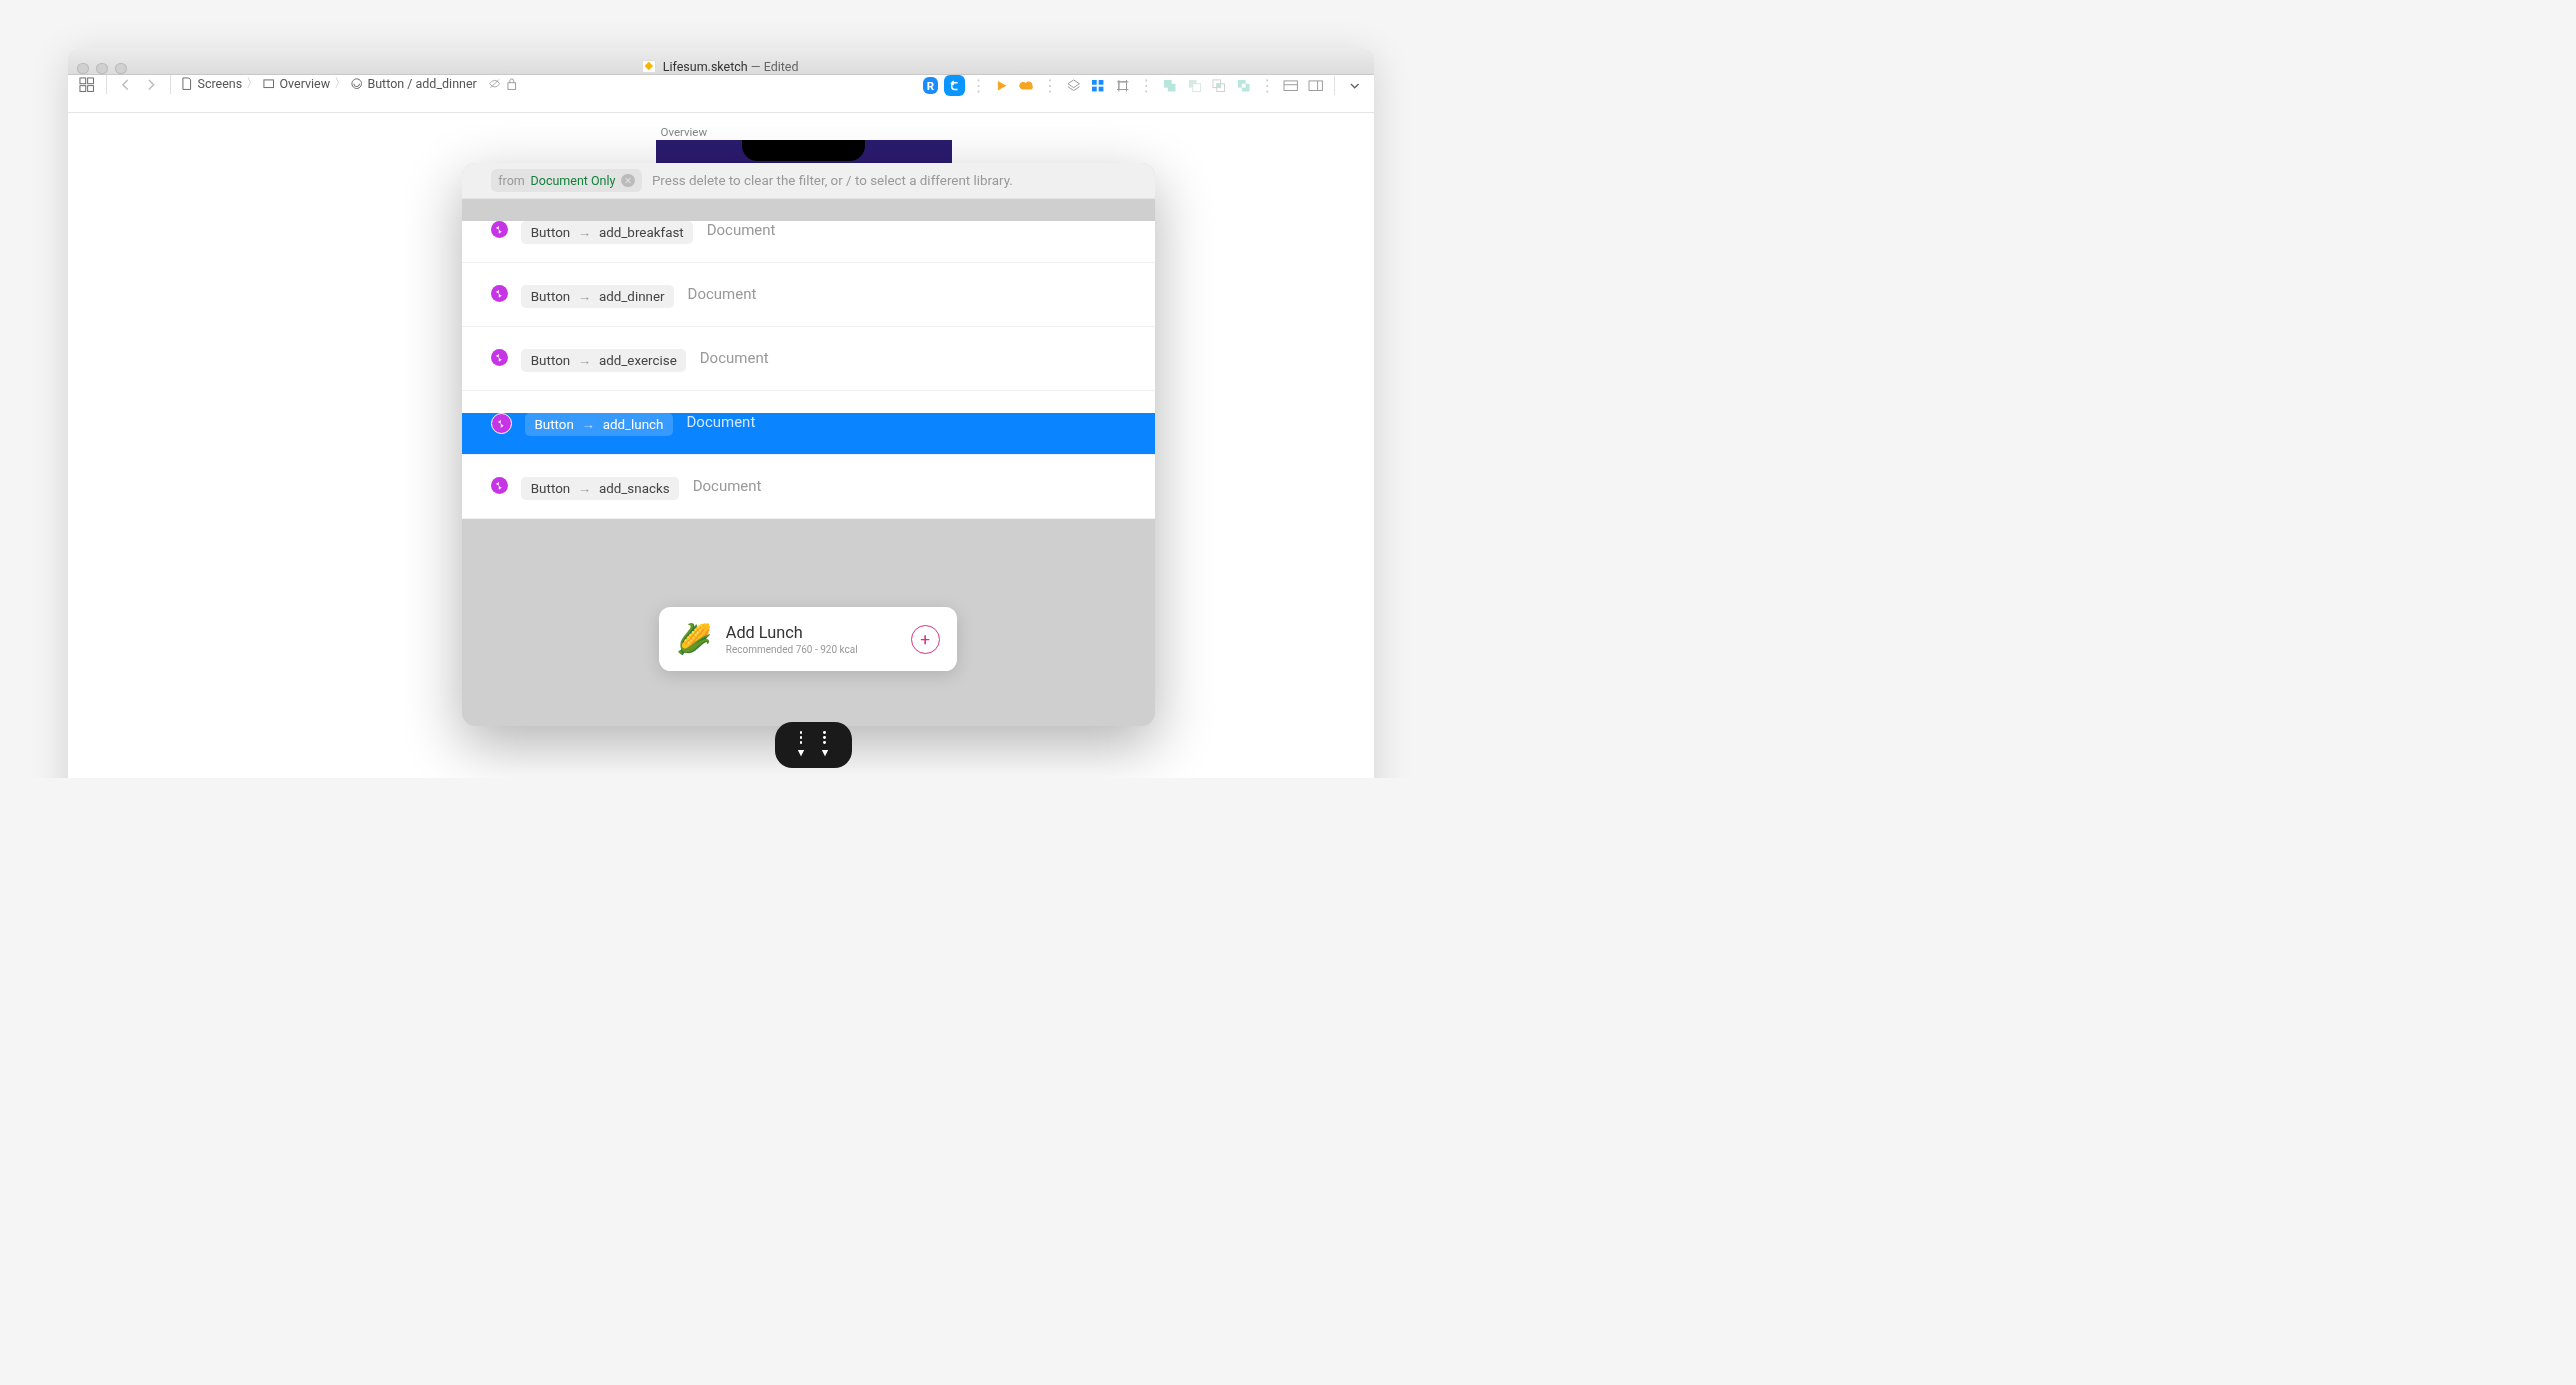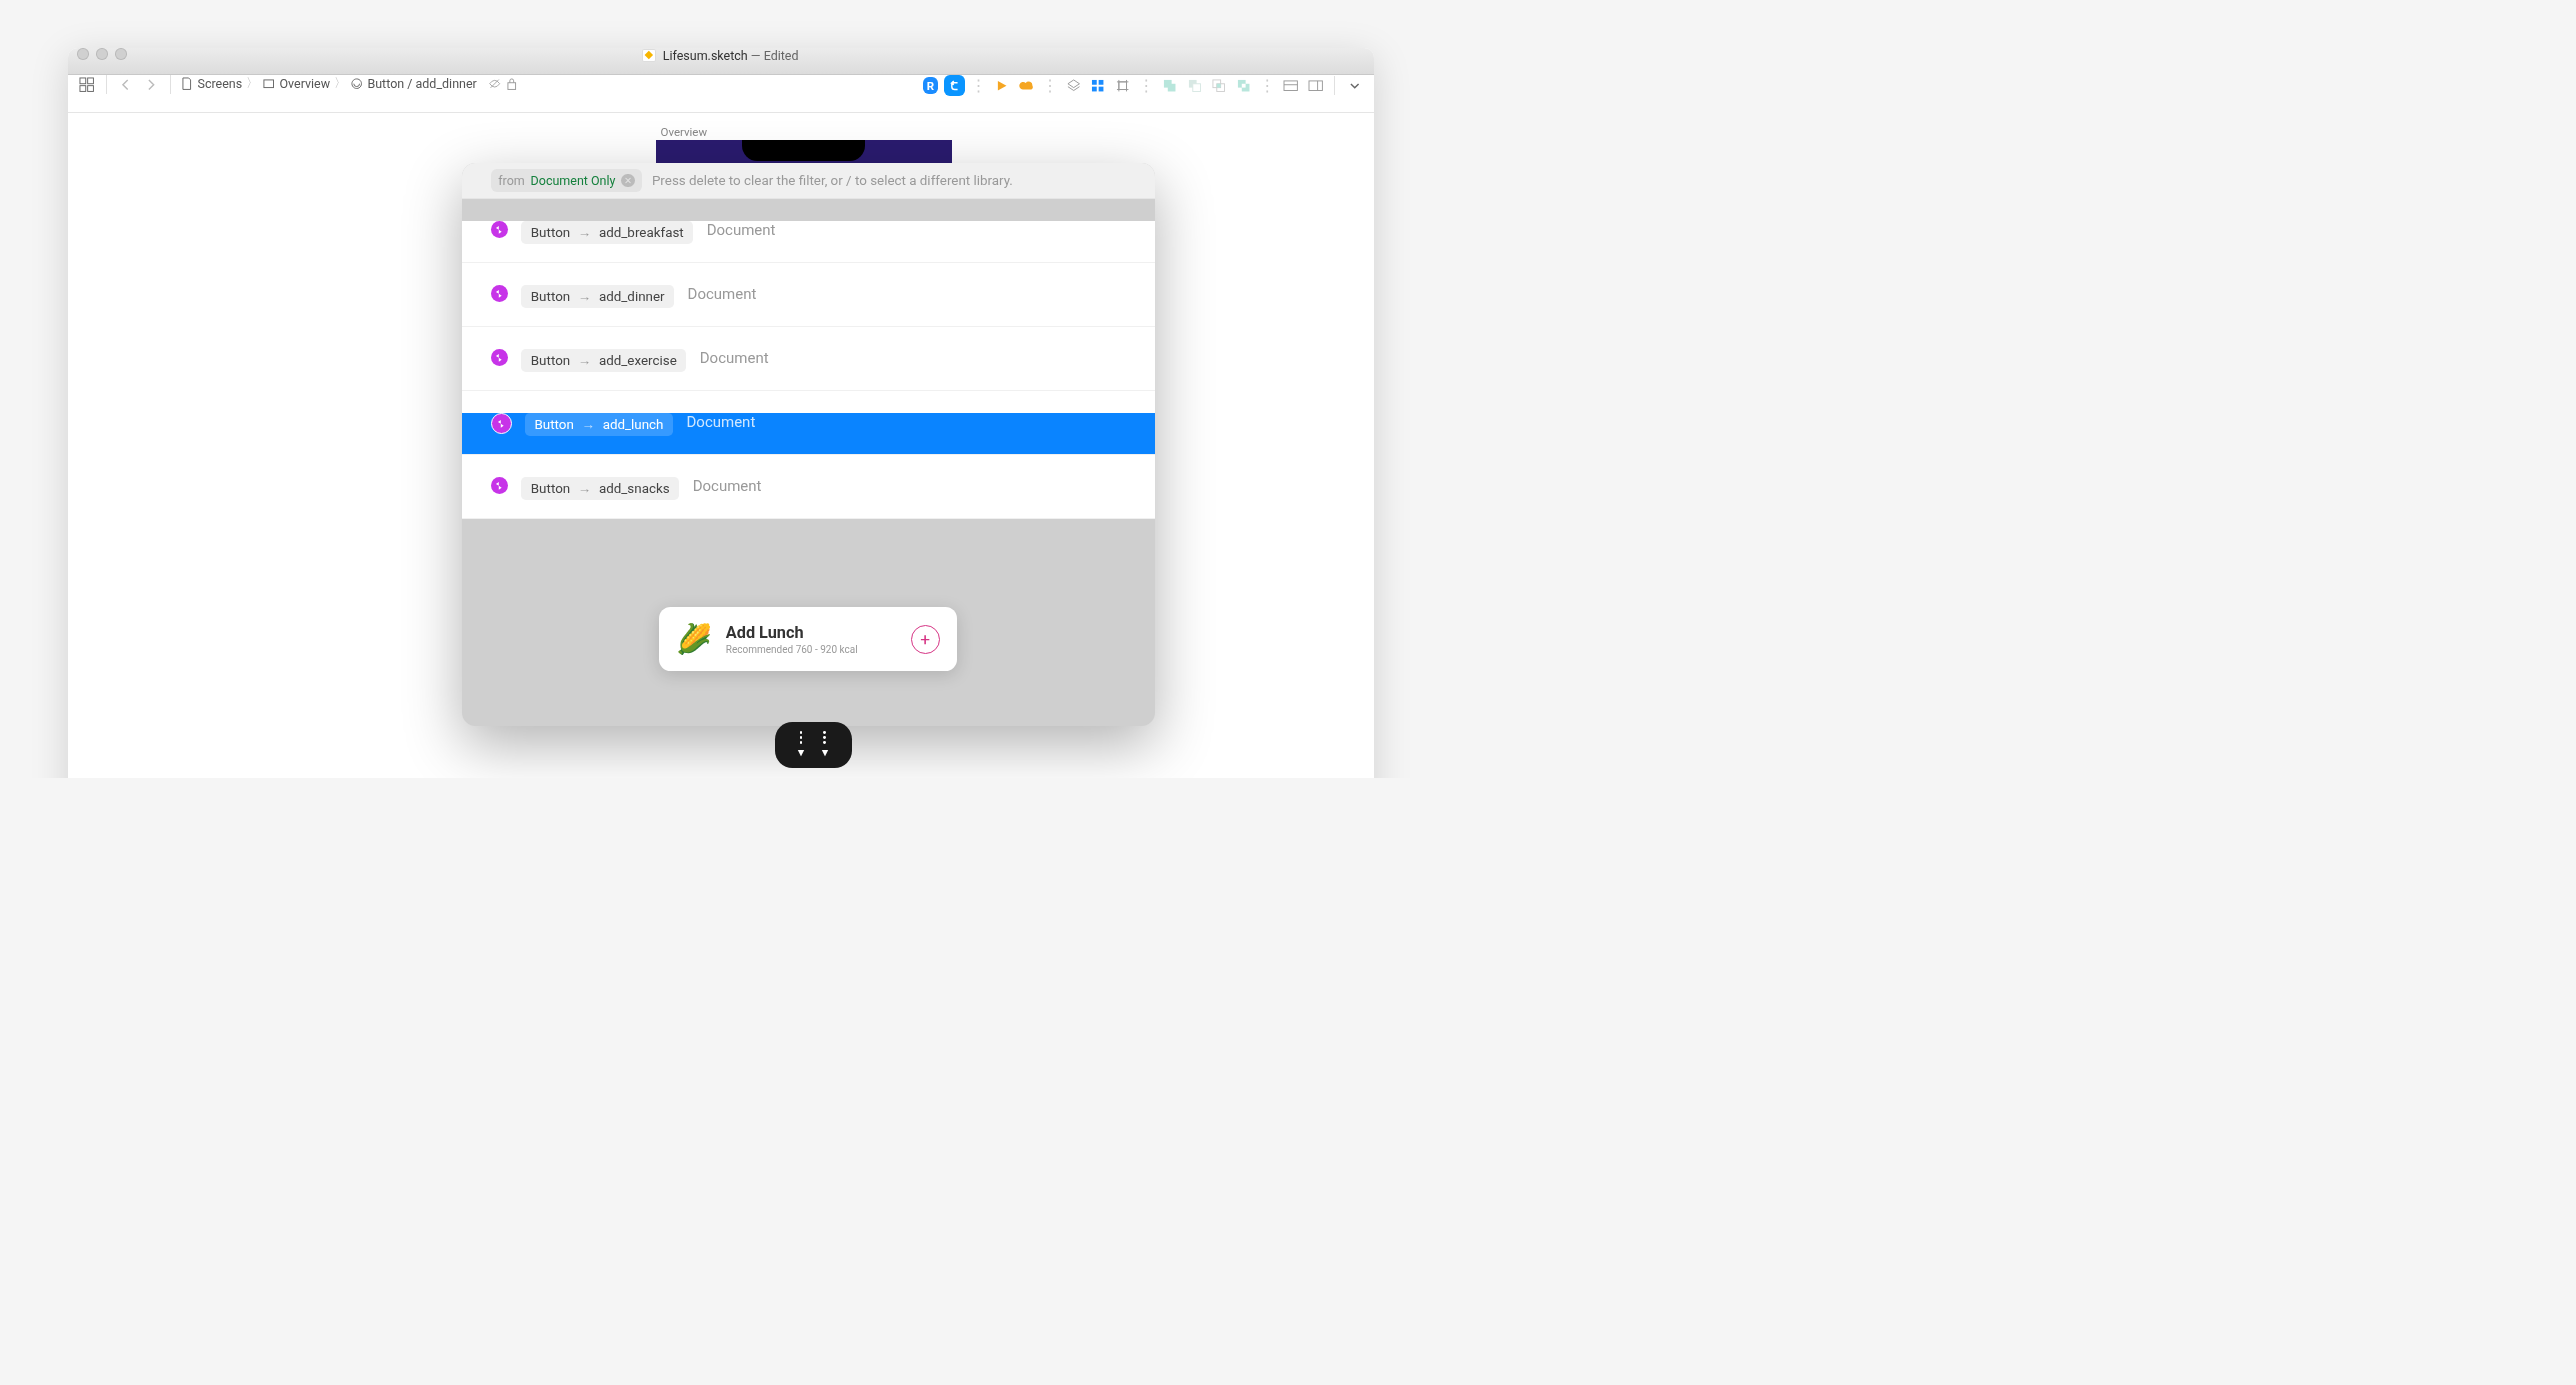--- a/index.html
+++ b/index.html
@@ -21,21 +21,21 @@
   border-radius: 9.6px 9.6px 0 0;
   box-shadow: 0 9.6px 38px rgba(0,0,0,0.15);
   overflow: hidden;
   position: relative;
 }
 
 .titlebar {
   height: 27px;
   background: linear-gradient(#ececec, #dcdcdc);
   display: flex;
-  align-items: flex-start;
+  align-items: flex-end;
   padding: 0 9.6px;
   border-bottom: 1px solid #c8c8c8;
   position: relative;
 }
 .traffic-lights { display: flex; gap: 7.7px; }
 .tl { width: 11.5px; height: 11.5px; border-radius: 50%; background: #d0d0d0; border: 0.5px solid rgba(0,0,0,0.1); }
 .title-text {
   position: absolute; left: 0; right: 0; text-align: center;
   font-size: 12.5px; color: #666;
 }
@@ -167,21 +167,21 @@
   flex: 1; display: flex; align-items: center; justify-content: center;
   height: 240px;
 }
 .preview-card {
   width: 298px; background: #fff; border-radius: 11.5px;
   box-shadow: 0 3.8px 17.3px rgba(0,0,0,0.15);
   padding: 15.4px 17.3px; display: flex; align-items: center; gap: 13.4px;
 }
 .preview-emoji { font-size: 29px; }
 .preview-text { flex: 1; }
-.preview-title { font-size: 16.3px; color: #333; font-weight: 700; }
+.preview-title { font-size: 16.3px; color: #333; font-weight: 400; }
 .preview-sub { font-size: 10px; color: #999; margin-top: 1.9px; }
 .preview-plus {
   width: 29px; height: 29px; border-radius: 50%;
   border: 1.4px solid #d63384; color: #d63384;
   display: flex; align-items: center; justify-content: center;
   font-size: 17.3px;
 }
 
 .dock-pill {
   position: absolute; top: 609px; left: 707px;

